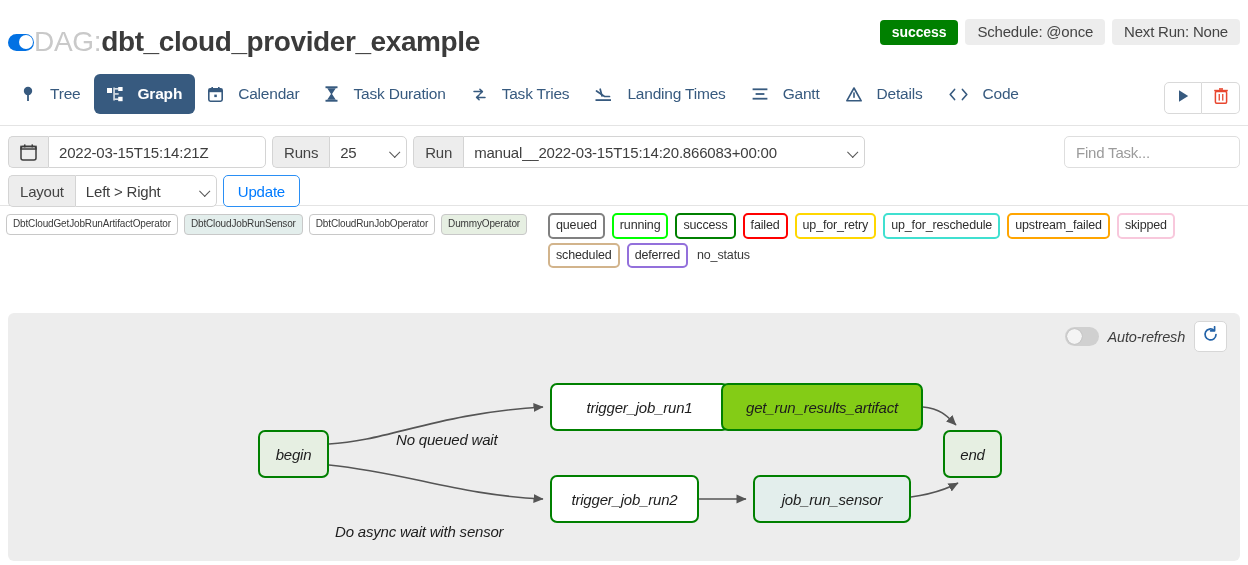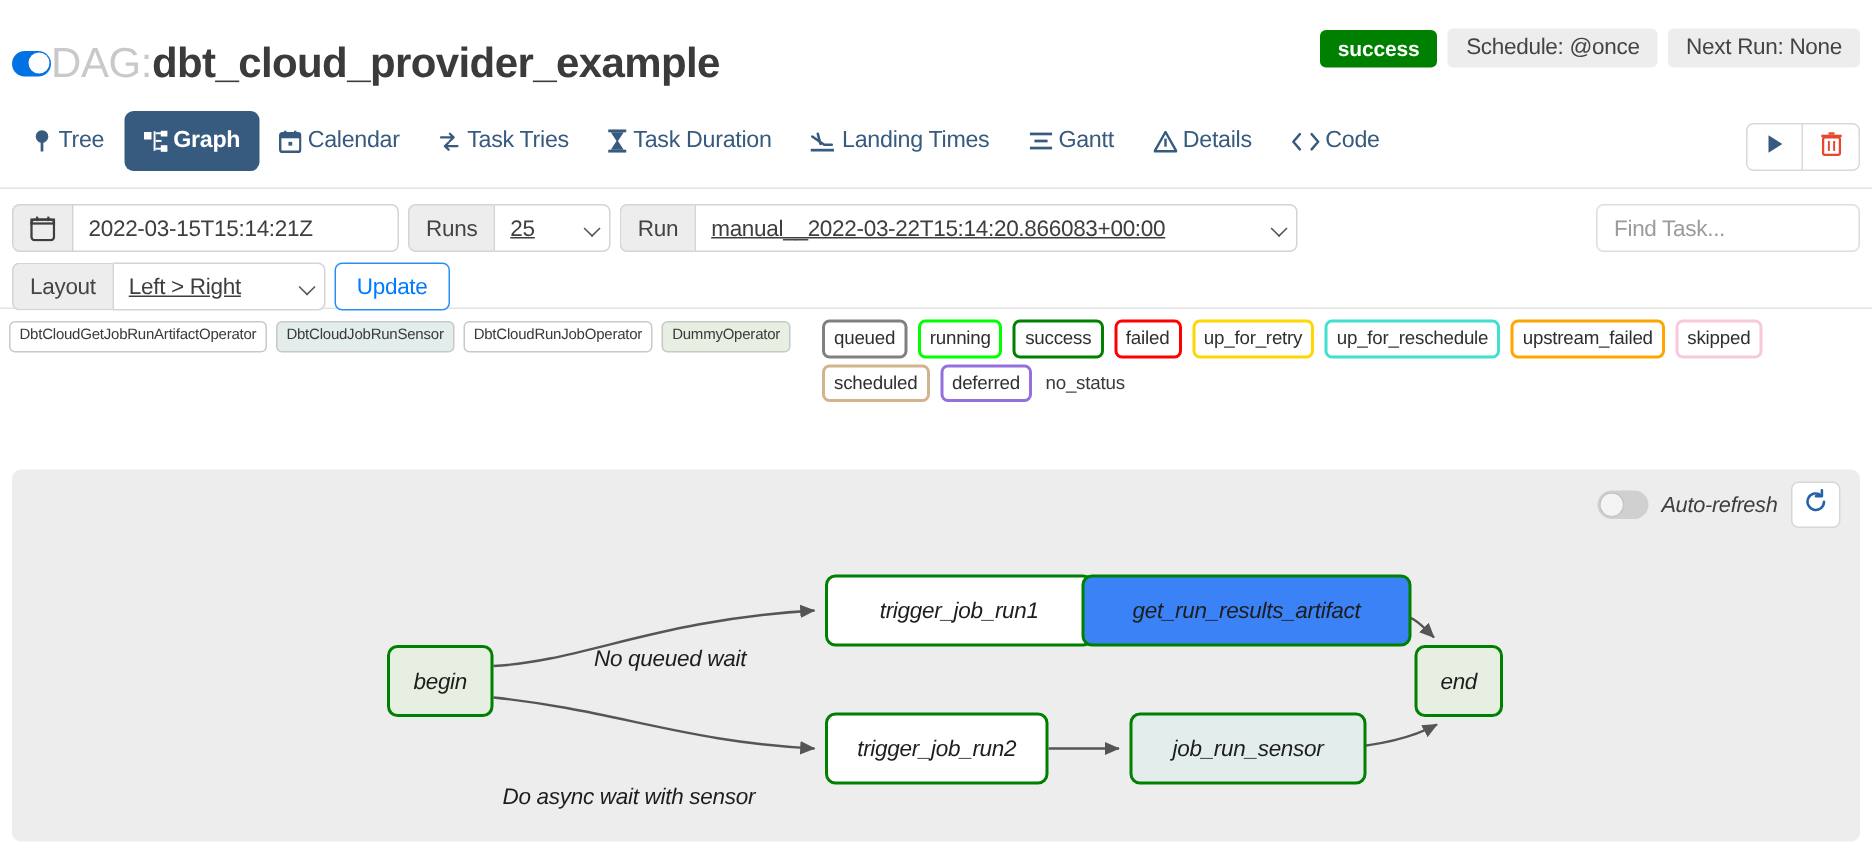--- a/index.html
+++ b/index.html
@@ -77,21 +77,21 @@
     position: relative;
     height: 56px;
     border-bottom: 1px solid #e4e4e4;
   }
   .tabs {
     position: absolute;
     left: 8px; top: 4px;
     display: flex; align-items: center;
   }
   .tab {
-    display: flex; align-items: center; gap: 4px;
+    display: flex; align-items: center; gap: 15px;
     padding: 11px 13px;
     border-radius: 6px;
     font-size: 15.5px;
     color: #375a7f;
     letter-spacing: -0.2px;
     cursor: pointer;
     white-space: nowrap;
   }
   .tab.active {
     background: #375a7f;
@@ -142,21 +142,21 @@
     height: 32px;
     font-size: 15px;
     color: #3e3e3e;
     padding: 0 10px;
     display: flex; align-items: center;
     font-family: "Liberation Sans", sans-serif;
     letter-spacing: -0.2px;
     white-space: nowrap;
   }
   .ctl.r { border-radius: 0 5px 5px 0; }
-  .ctl.sel { padding-right: 26px; position: relative; cursor: pointer; text-decoration: underline; }
+  .ctl.sel { padding-right: 26px; position: relative; cursor: pointer; }
   .caret {
     position: absolute; right: 8px; top: 50%;
     width: 8px; height: 8px;
     margin-top: -3px;
     border-right: 1.6px solid #555;
     border-bottom: 1.6px solid #555;
     transform: rotate(45deg) translateY(-1px);
   }
   .gap { width: 6px; }
   .btn-update {
@@ -345,36 +345,36 @@
             <rect x="3.4" y="0" width="1.6" height="3" fill="currentColor"></rect>
             <rect x="10" y="0" width="1.6" height="3" fill="currentColor"></rect>
             <rect x="6.3" y="7.6" width="2.5" height="2.5" fill="currentColor"></rect>
           </svg>
       </span>
       <span>Calendar</span>
     </div>
 
     <div class="tab">
       <span>
-        <svg width="15" height="15" viewBox="0 0 15 15">
-            <path d="M2 4.6 H10.4 M10.4 4.6 L7.9 2.2 M10.4 4.6 L7.9 7 M13 10.4 H4.6 M4.6 10.4 L7.1 8 M4.6 10.4 L7.1 12.8" fill="none" stroke="currentColor" stroke-width="1.5" stroke-linecap="round" stroke-linejoin="round"></path>
-          </svg>
-      </span>
-      <span>Task Tries</span>
-    </div>
-
-    <div class="tab">
-      <span>
         <svg width="13" height="16" viewBox="0 0 13 16">
             <rect x="0.5" y="0.3" width="12" height="1.9" fill="currentColor"></rect>
             <rect x="0.5" y="13.8" width="12" height="1.9" fill="currentColor"></rect>
             <path d="M2.2 2.2 L10.8 2.2 L7 8 L10.8 13.8 L2.2 13.8 L6 8 Z" fill="currentColor"></path>
           </svg>
       </span>
       <span>Task Duration</span>
+    </div>
+
+    <div class="tab">
+      <span>
+        <svg width="15" height="15" viewBox="0 0 15 15">
+            <path d="M2 4.6 H10.4 M10.4 4.6 L7.9 2.2 M10.4 4.6 L7.9 7 M13 10.4 H4.6 M4.6 10.4 L7.1 8 M4.6 10.4 L7.1 12.8" fill="none" stroke="currentColor" stroke-width="1.5" stroke-linecap="round" stroke-linejoin="round"></path>
+          </svg>
+      </span>
+      <span>Task Tries</span>
     </div>
 
     <div class="tab">
       <span>
         <svg width="17" height="15" viewBox="0 0 17 15">
             <path d="M1.5 4 L9.5 9.5 L14.5 9.5" fill="none" stroke="currentColor" stroke-width="1.7" stroke-linecap="round"></path>
             <path d="M5.2 2.2 L7 9" fill="none" stroke="currentColor" stroke-width="1.7" stroke-linecap="round"></path>
             <rect x="0.5" y="12.2" width="15.5" height="1.8" fill="currentColor"></rect>
           </svg>
       </span>
@@ -458,21 +458,21 @@
         <span>25</span>
         <span class="caret"></span>
       </div>
     </div>
 
     <div class="gap"></div>
 
     <div class="grp">
       <div class="addon left">Run</div>
       <div class="ctl r sel" style="width:402px">
-        <span>manual__2022-03-22T15:14:20.866083+00:00</span>
+        <span>manual__2022-03-15T15:14:20.866083+00:00</span>
         <span class="caret"></span>
       </div>
     </div>
   </div>
 
   <div class="filter-row second">
     <div class="grp">
       <div class="addon left">Layout</div>
       <div class="ctl r sel" style="width:142px">
         <span>Left &gt; Right</span>
@@ -515,20 +515,20 @@
     <path d="M321 152 C 400 160, 450 182, 535 186" fill="none" stroke="#555555" stroke-width="1.6" marker-end="url(#arrow)"></path>
     <path d="M691 94 L 706 94" fill="none" stroke="#555555" stroke-width="1.6" marker-end="url(#arrow)"></path>
     <path d="M915 94 C 934 96, 940 104, 948 112" fill="none" stroke="#555555" stroke-width="1.6" marker-end="url(#arrow)"></path>
     <path d="M691 186 L 738 186" fill="none" stroke="#555555" stroke-width="1.6" marker-end="url(#arrow)"></path>
     <path d="M883 186 C 915 184, 935 178, 950 170" fill="none" stroke="#555555" stroke-width="1.6" marker-end="url(#arrow)"></path>
   </svg>
 
   <div class="graph-canvas" id="nodes-layer">
       <div class="node" style="left: 250px; top: 117px; width: 71px; height: 48px; background: rgb(230, 239, 226); border-color: rgb(0, 128, 0);">begin</div>
       <div class="node" style="left: 542px; top: 70px; width: 179px; height: 48px; background: rgb(255, 255, 255); border-color: rgb(0, 128, 0);">trigger_job_run1</div>
-      <div class="node" style="left: 713px; top: 70px; width: 220px; height: 48px; background: #3b82f6; border-color: rgb(0, 128, 0);">get_run_results_artifact</div>
+      <div class="node" style="left: 713px; top: 70px; width: 202px; height: 48px; background: #84cc16; border-color: rgb(0, 128, 0);">get_run_results_artifact</div>
       <div class="node" style="left: 542px; top: 162px; width: 149px; height: 48px; background: rgb(255, 255, 255); border-color: rgb(0, 128, 0);">trigger_job_run2</div>
       <div class="node" style="left: 745px; top: 162px; width: 158px; height: 48px; background: rgb(227, 238, 236); border-color: rgb(0, 128, 0);">job_run_sensor</div>
       <div class="node" style="left: 935px; top: 117px; width: 59px; height: 48px; background: rgb(230, 239, 226); border-color: rgb(0, 128, 0);">end</div>
       <div style="position: absolute; left: 388px; top: 118px; font-size: 15px; color: rgb(29, 29, 29); letter-spacing: -0.2px; white-space: nowrap;">No queued wait</div>
       <div style="position: absolute; left: 327px; top: 210px; font-size: 15px; color: rgb(29, 29, 29); letter-spacing: -0.2px; white-space: nowrap;">Do async wait with sensor</div>
     </div>
 </div>
 
 </body></html>

